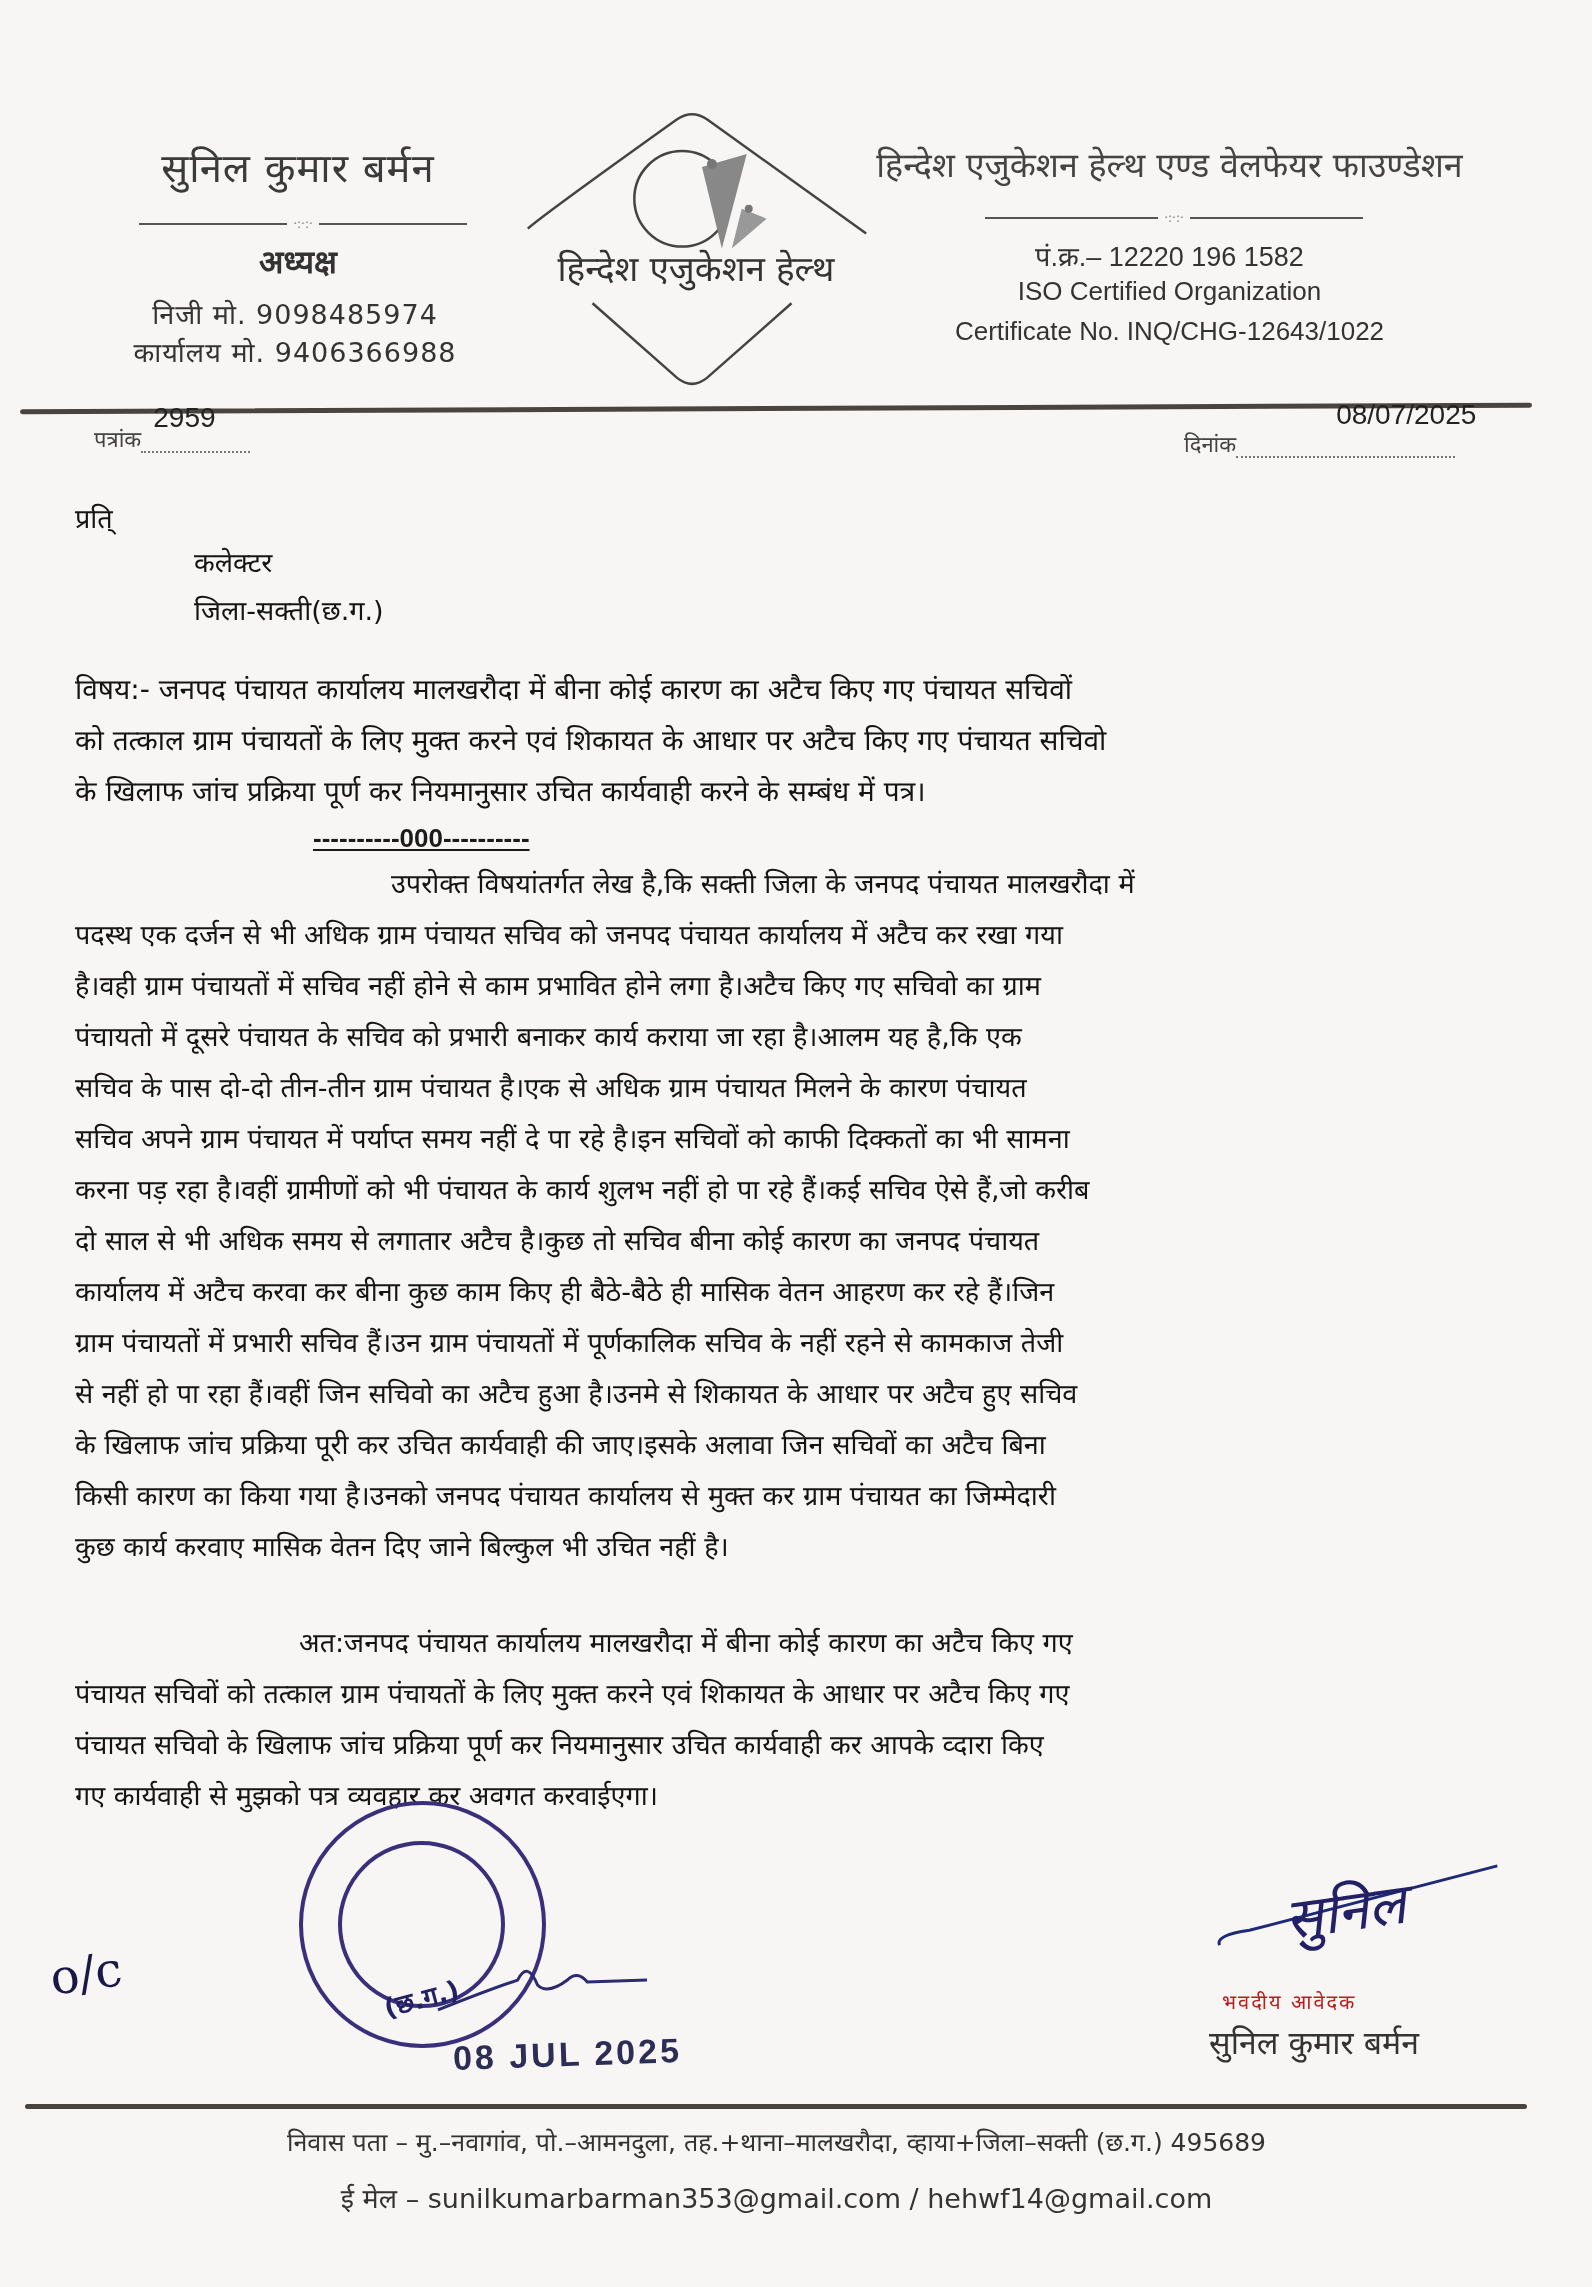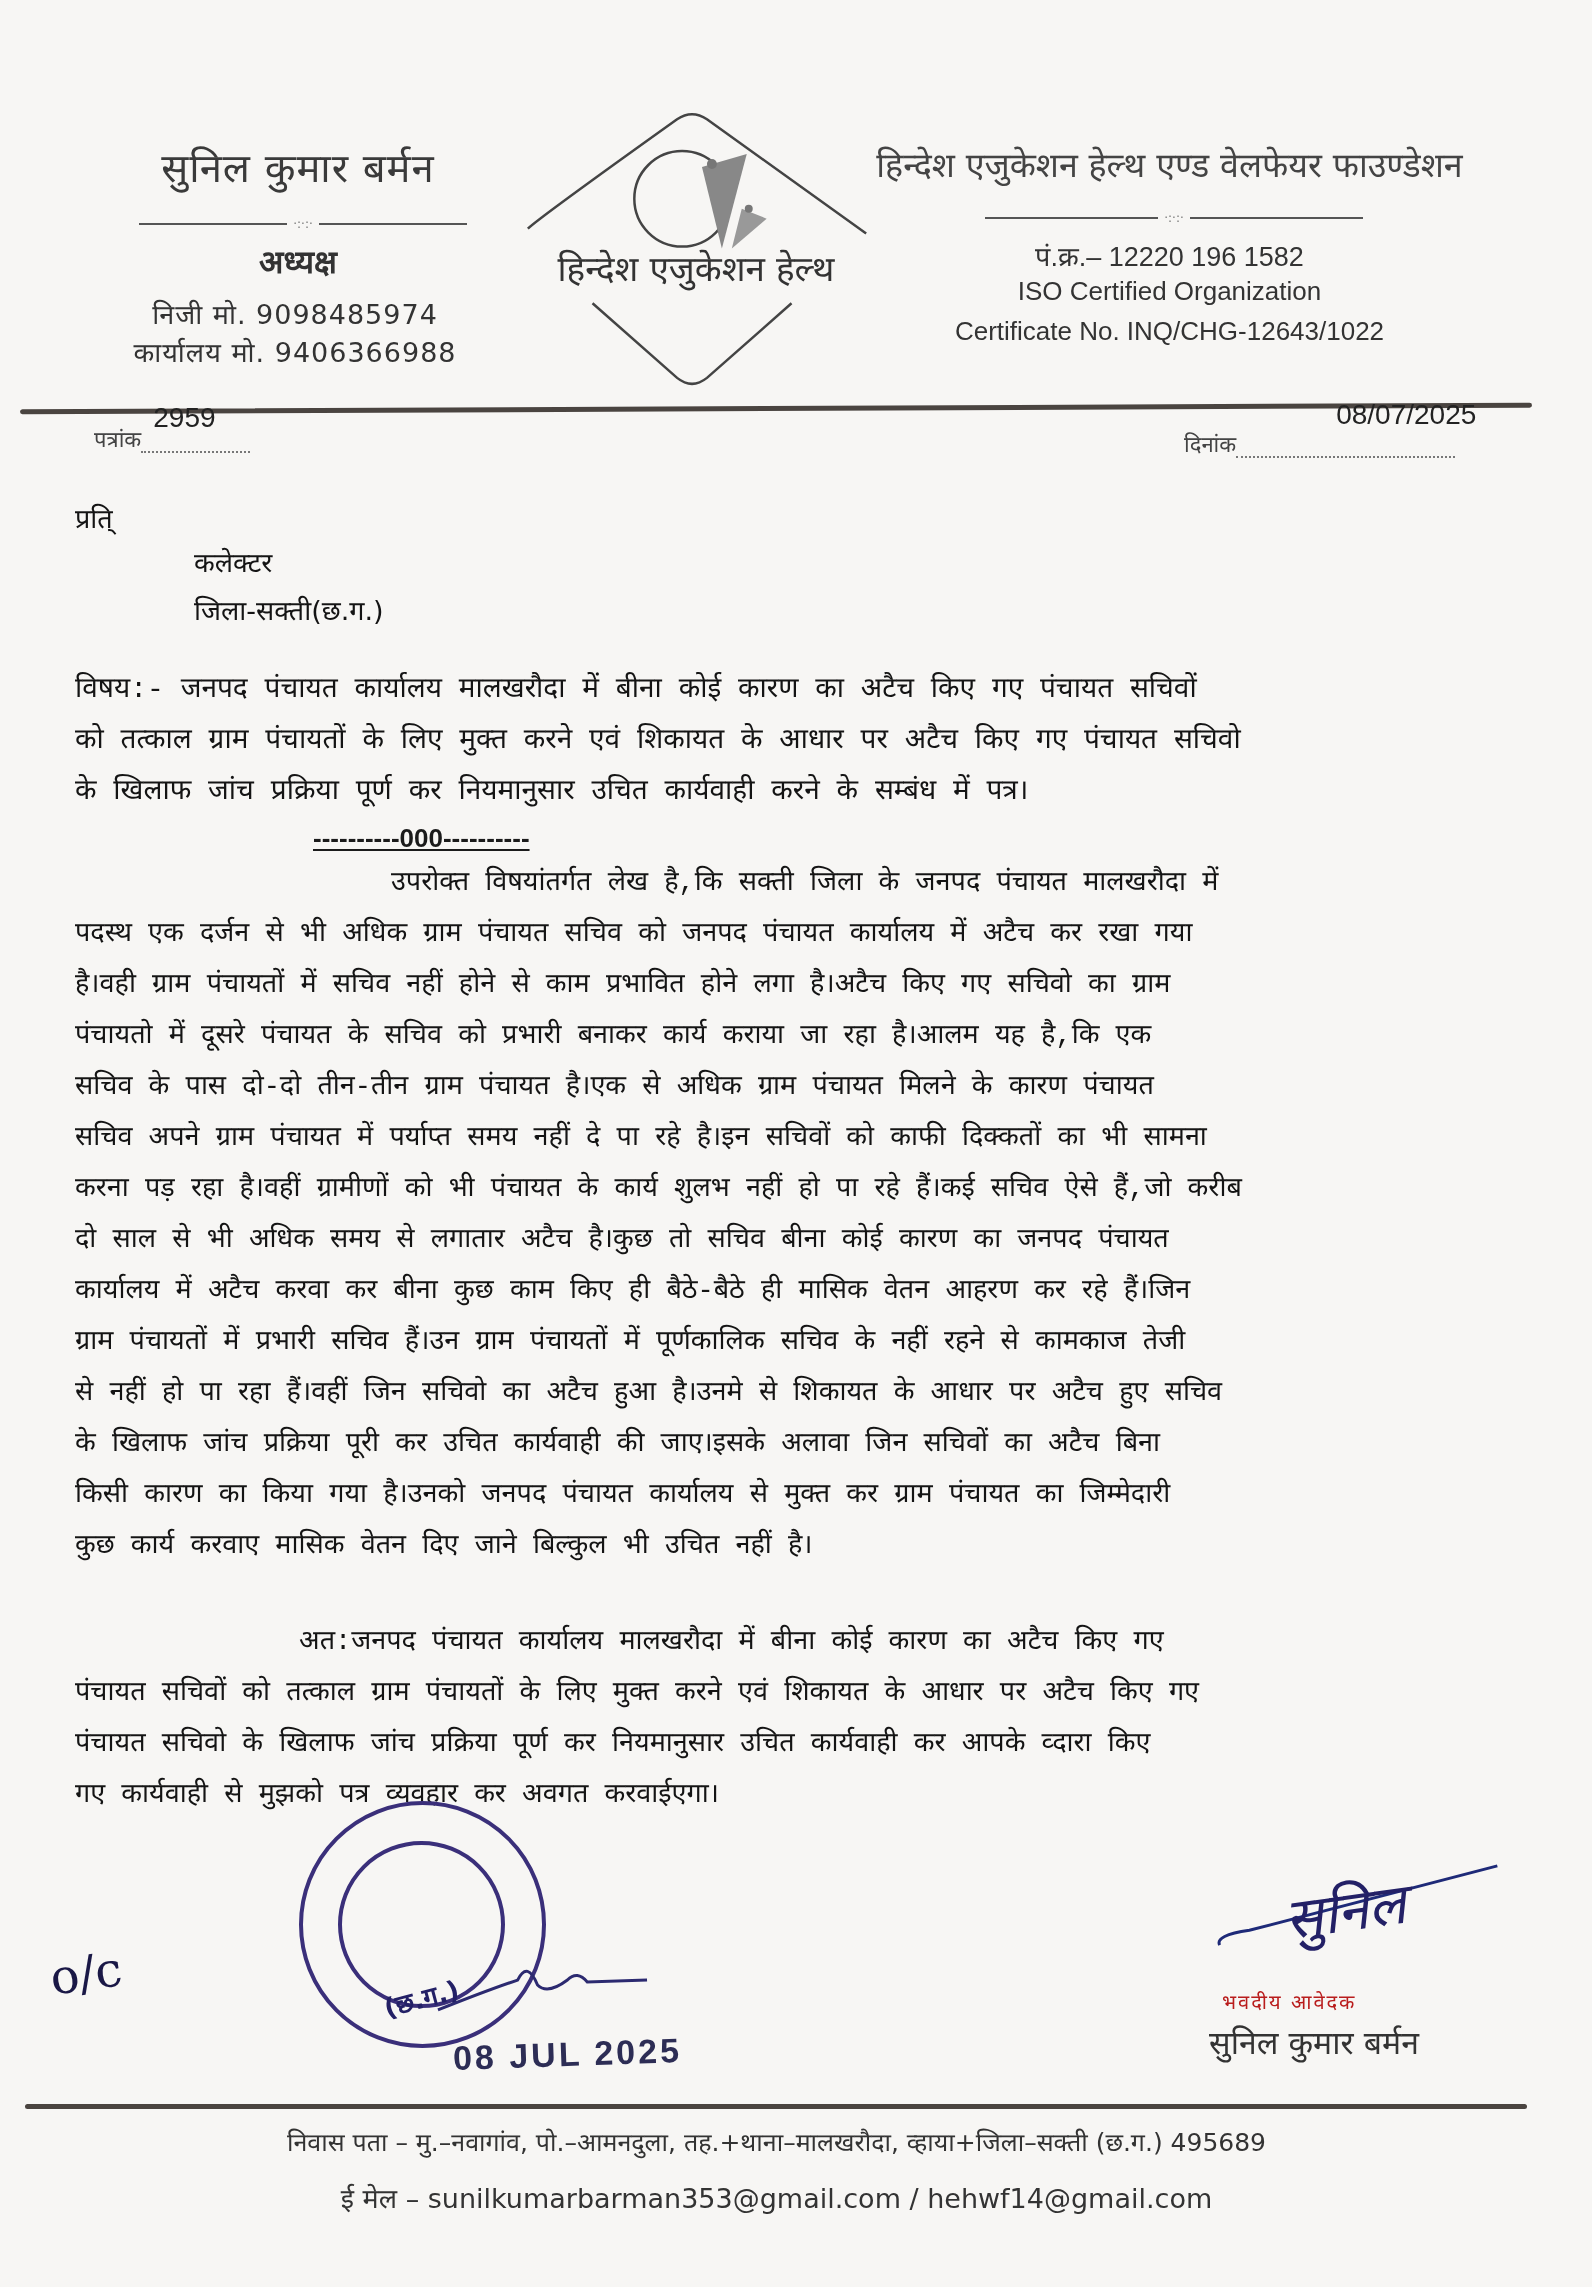--- a/index.html
+++ b/index.html
@@ -15,21 +15,21 @@
   .lh-title { left: 114px; top: 239px; width: 368px; text-align: center; font-size: 32px; font-weight: bold; color: #333; }
   .lh-line { left: 86px; width: 418px; text-align: center; font-size: 27px; color: #333; letter-spacing: 1px; }
   .org-name { left: 851px; top: 141px; width: 637px; text-align: center; font-family: "DejaVu Serif", serif; font-size: 34px; color: #444; }
   .org-line { left: 876px; width: 587px; text-align: center; font-family: "Liberation Sans", sans-serif; font-size: 26px; color: #333; }
   .logo-text { left: 502px; top: 244px; width: 388px; text-align: center; font-family: "DejaVu Serif", serif; font-size: 35px; color: #333; }
   .rule-thick { left: 20px; width: 1512px; height: 5px; background: #4a4440; border-radius: 3px; }
   .ref-label { font-size: 22px; color: #444; }
   .ref-dots { border-bottom: 2px dotted #777; display: inline-block; }
   .ref-val { font-family: "Liberation Sans", sans-serif; font-weight: normal; font-size: 28px; color: #222; }
   .body-text { font-family: "DejaVu Sans", sans-serif; font-size: 27px; line-height: 51px; color: #141414; }
-  .para-line { white-space: nowrap; font-family: Liberation Mono, monospace; }
+  .para-line { white-space: nowrap; }
   .footer-text { font-size: 24px; color: #333; text-align: center; }
   .stamp { left: 299px; top: 1801px; width: 239px; height: 239px; border: 4px solid #3a2f7a; border-radius: 50%; }
   .stamp-inner { left: 338px; top: 1841px; width: 159px; height: 159px; border: 4px solid #3a2f7a; border-radius: 50%; }
   .stamp-date { left: 453px; top: 2035px; font-family: "Liberation Sans", sans-serif; font-size: 34px; font-weight: bold; color: #2d2d55; transform: rotate(-2deg); letter-spacing: 3px; }
   .ink { color: #232066; }
 </style>
 </head>
 <body>
 
 <div class="abs lh-name">सुनिल कुमार बर्मन</div>

